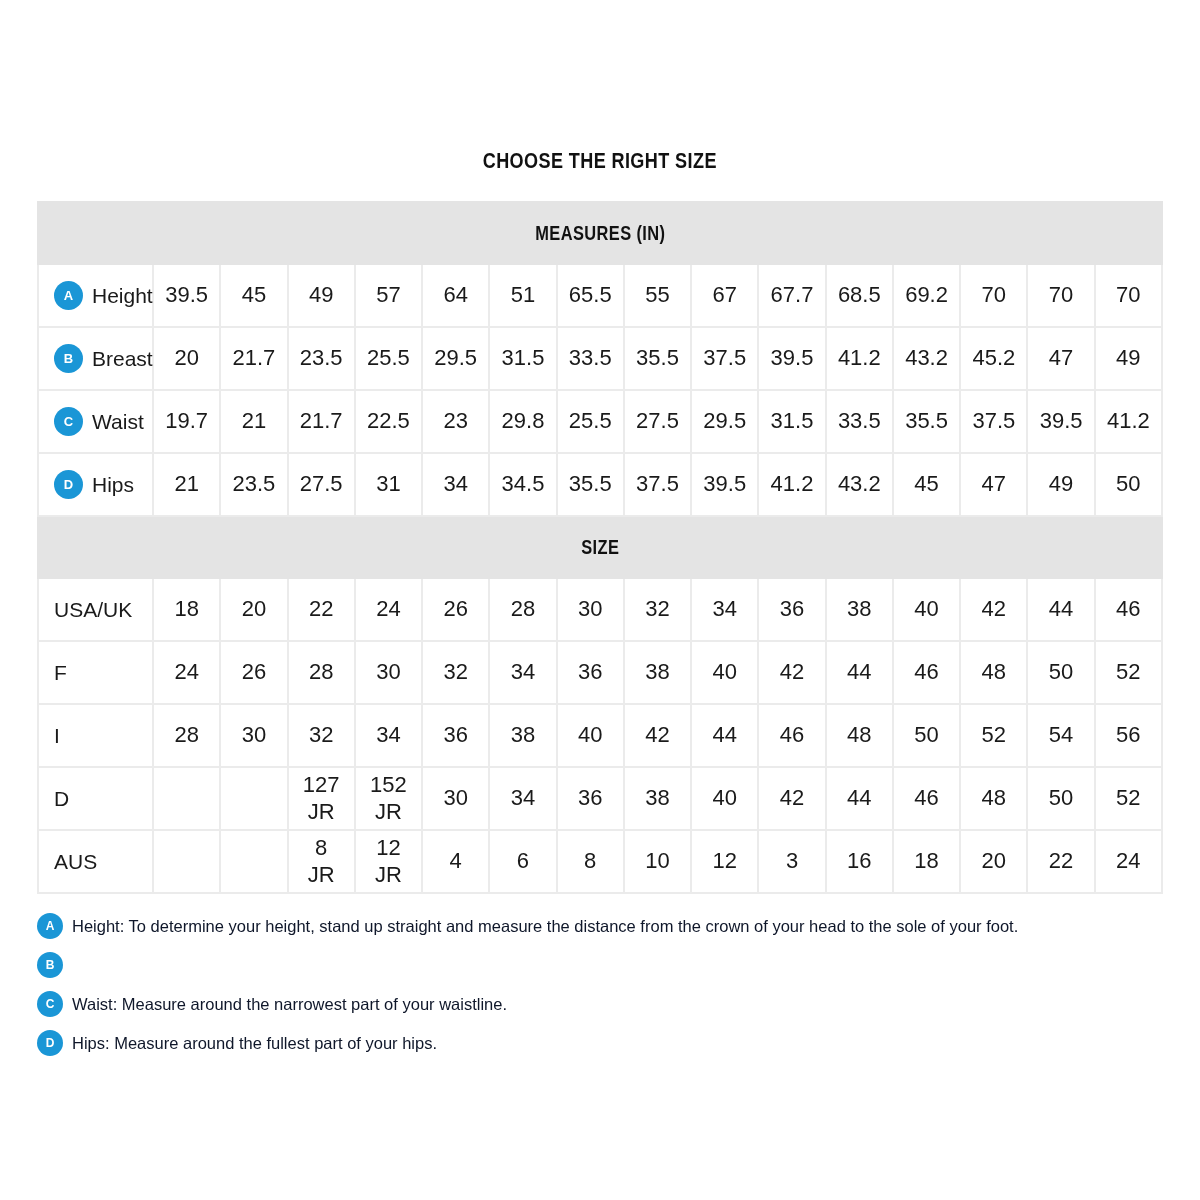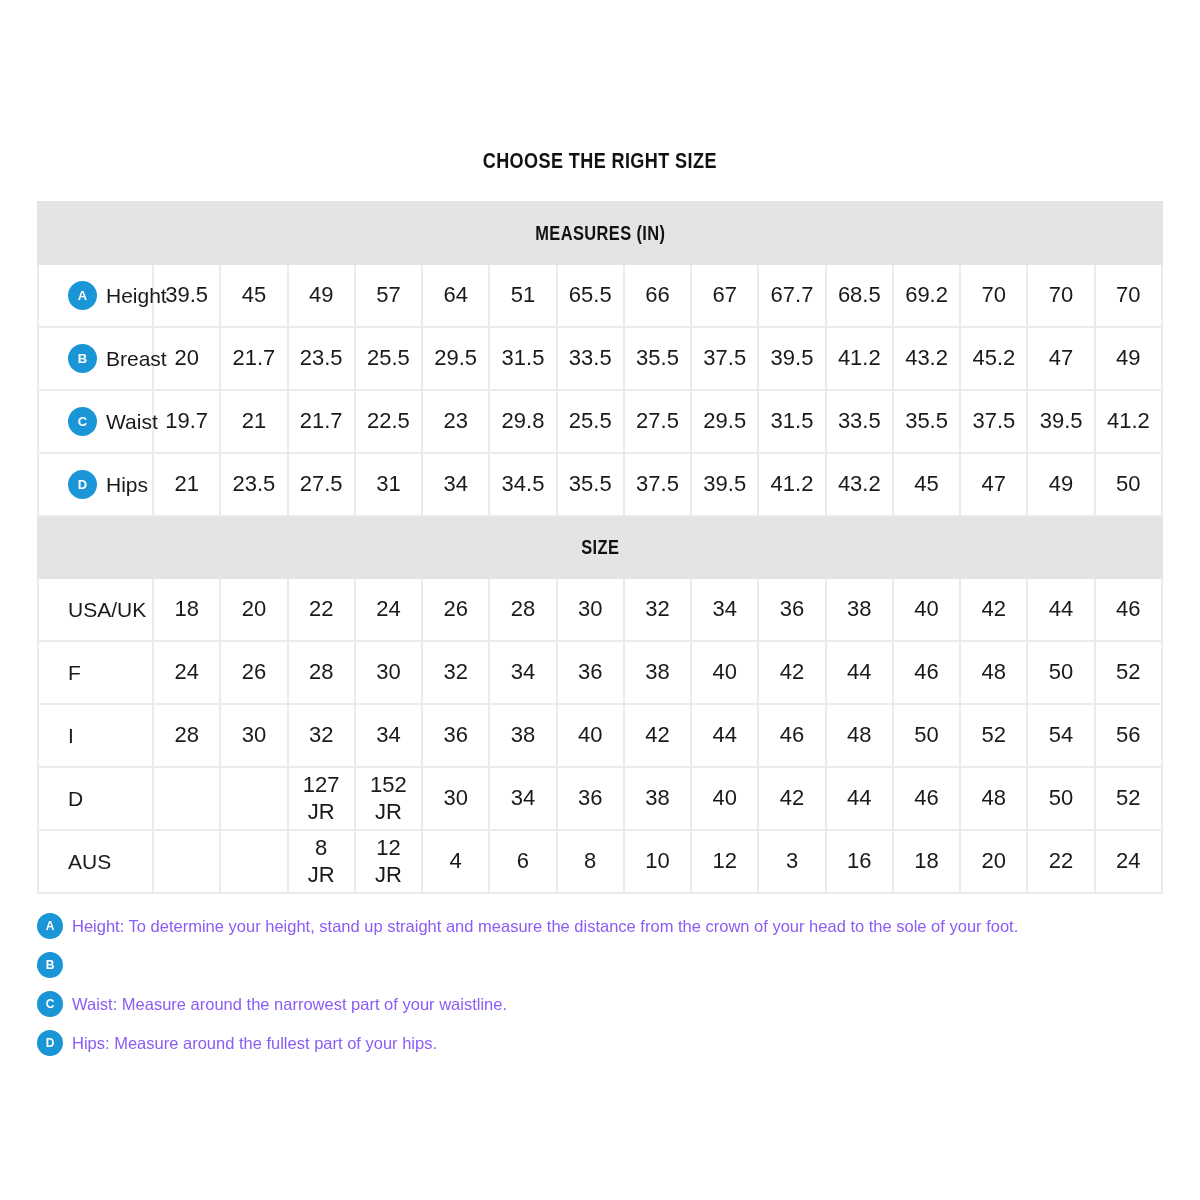--- a/index.html
+++ b/index.html
@@ -50,21 +50,21 @@
     vertical-align: middle;
     font-size: 20px;
     font-weight: 700;
     color: #111111;
   }
   td.label-cell {
     height: 63px;
     border: 2px solid #ebebeb;
     background: #ffffff;
     vertical-align: middle;
-    padding-left: 29px;
+    padding-left: 15px;
     font-size: 21px;
     white-space: nowrap;
   }
   td.value-cell {
     height: 63px;
     border: 2px solid #ebebeb;
     background: #ffffff;
     text-align: center;
     vertical-align: middle;
     font-size: 22px;
@@ -97,21 +97,21 @@
     align-items: center;
     margin-bottom: 13px;
   }
   .footnote .badge {
     width: 26px;
     height: 26px;
     font-size: 12px;
   }
   .footnote-text {
     font-size: 16.5px;
-    color: #8b5cf6;
+    color: #0f172a;
     white-space: nowrap;
   }
 </style>
 </head>
 <body>
 
 <div class="page">
 
   <h1 class="title"><span class="condense">CHOOSE THE RIGHT SIZE</span></h1>
 
@@ -142,21 +142,21 @@
     <tbody>
         <tr>
           <td class="label-cell"><span class="badge">A</span><span class="label-text">Height</span></td>
           <td class="value-cell">39.5</td>
           <td class="value-cell">45</td>
           <td class="value-cell">49</td>
           <td class="value-cell">57</td>
           <td class="value-cell">64</td>
           <td class="value-cell">51</td>
           <td class="value-cell">65.5</td>
-          <td class="value-cell">66</td>
+          <td class="value-cell">55</td>
           <td class="value-cell">67</td>
           <td class="value-cell">67.7</td>
           <td class="value-cell">68.5</td>
           <td class="value-cell">69.2</td>
           <td class="value-cell">70</td>
           <td class="value-cell">70</td>
           <td class="value-cell">70</td>
         </tr>
         <tr>
           <td class="label-cell"><span class="badge">B</span><span class="label-text">Breast</span></td>

